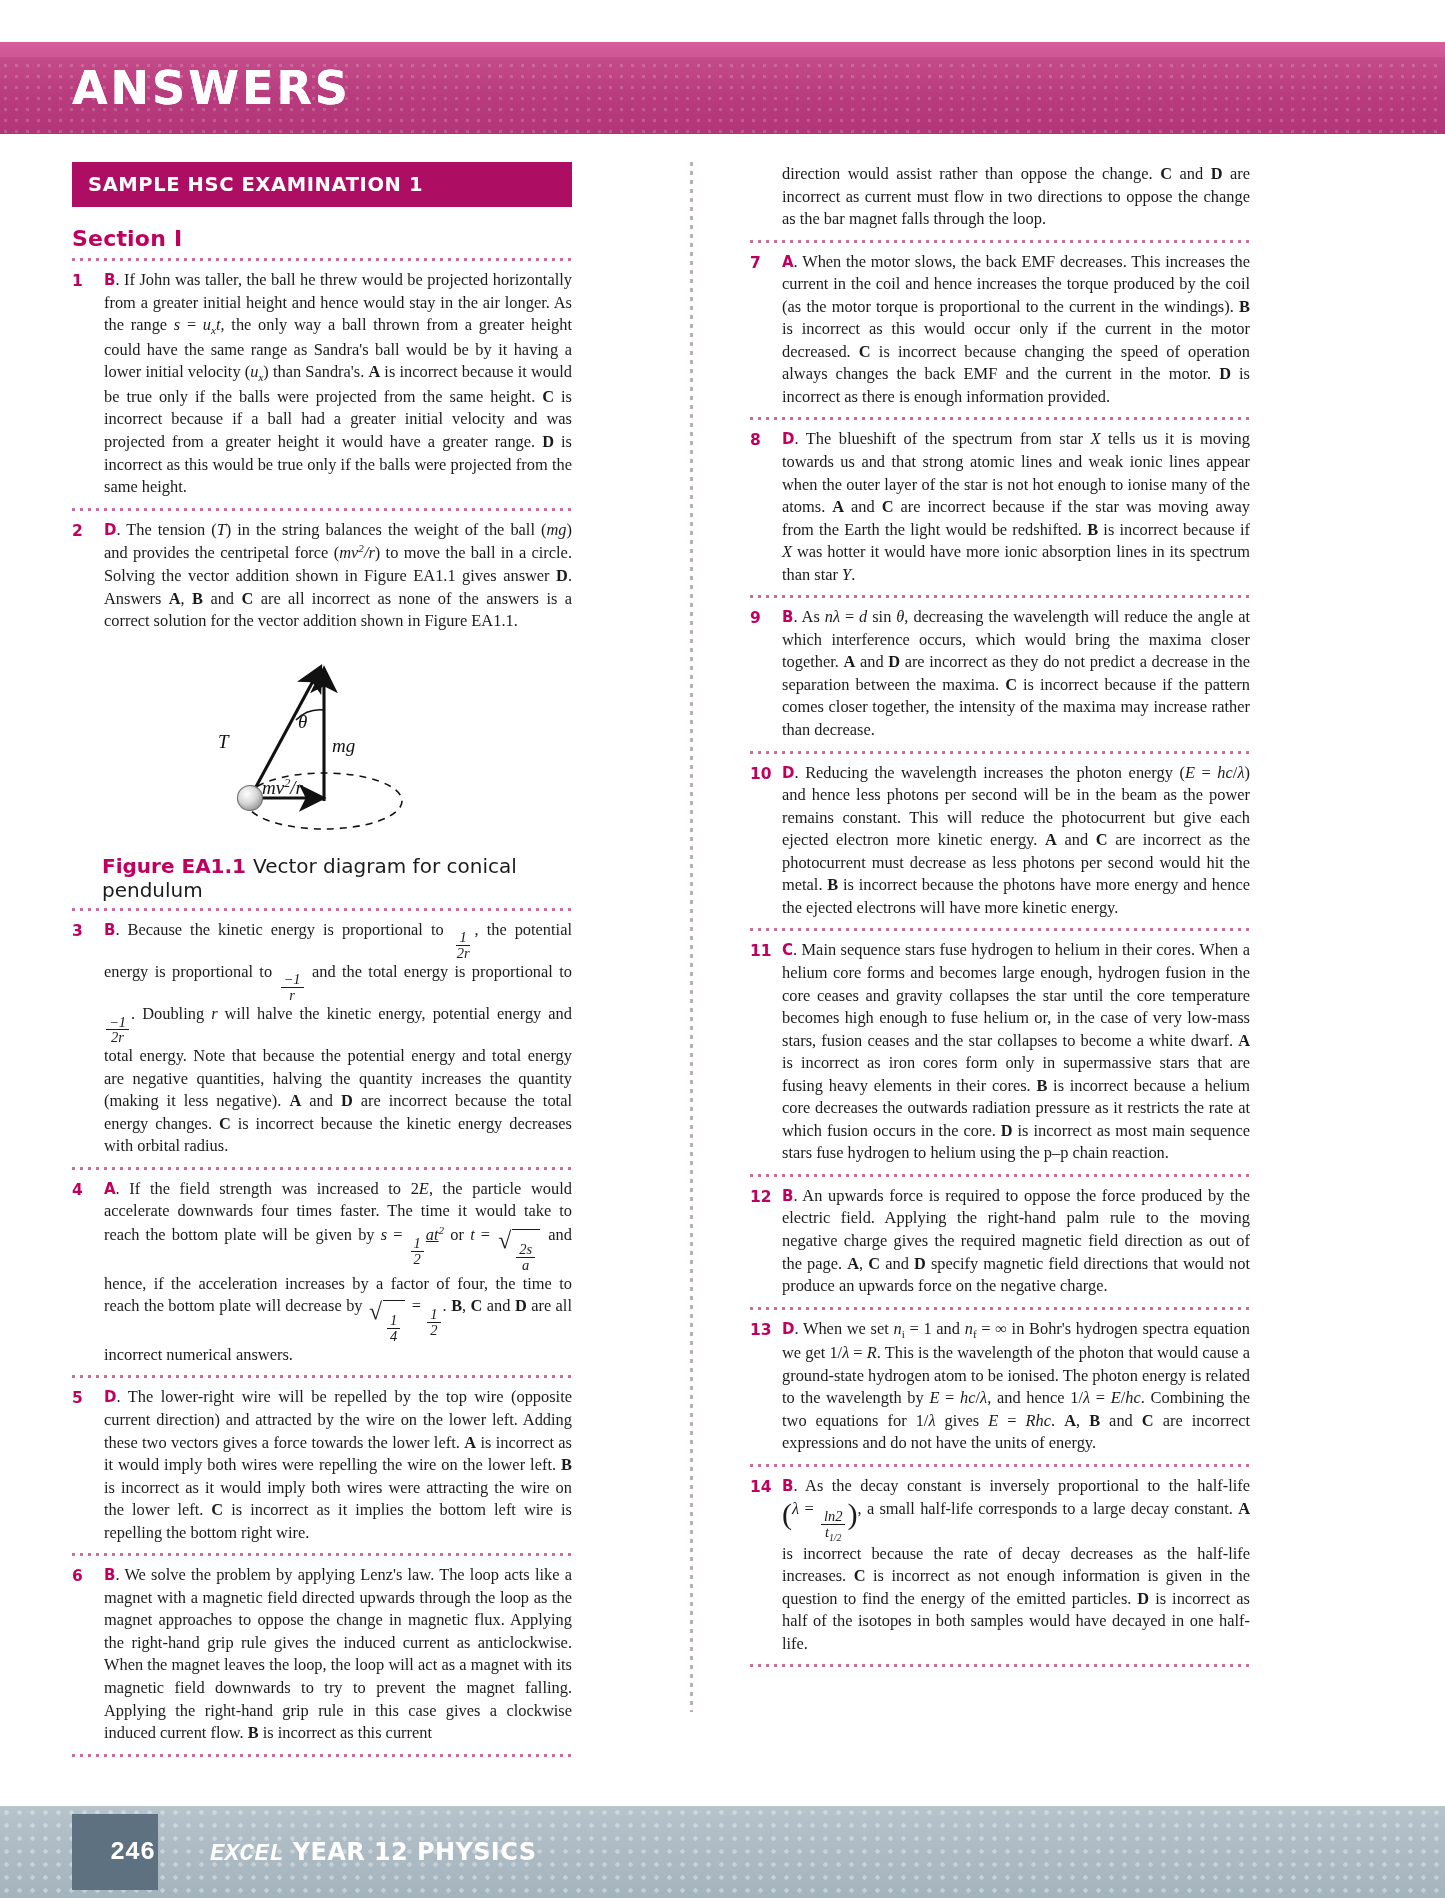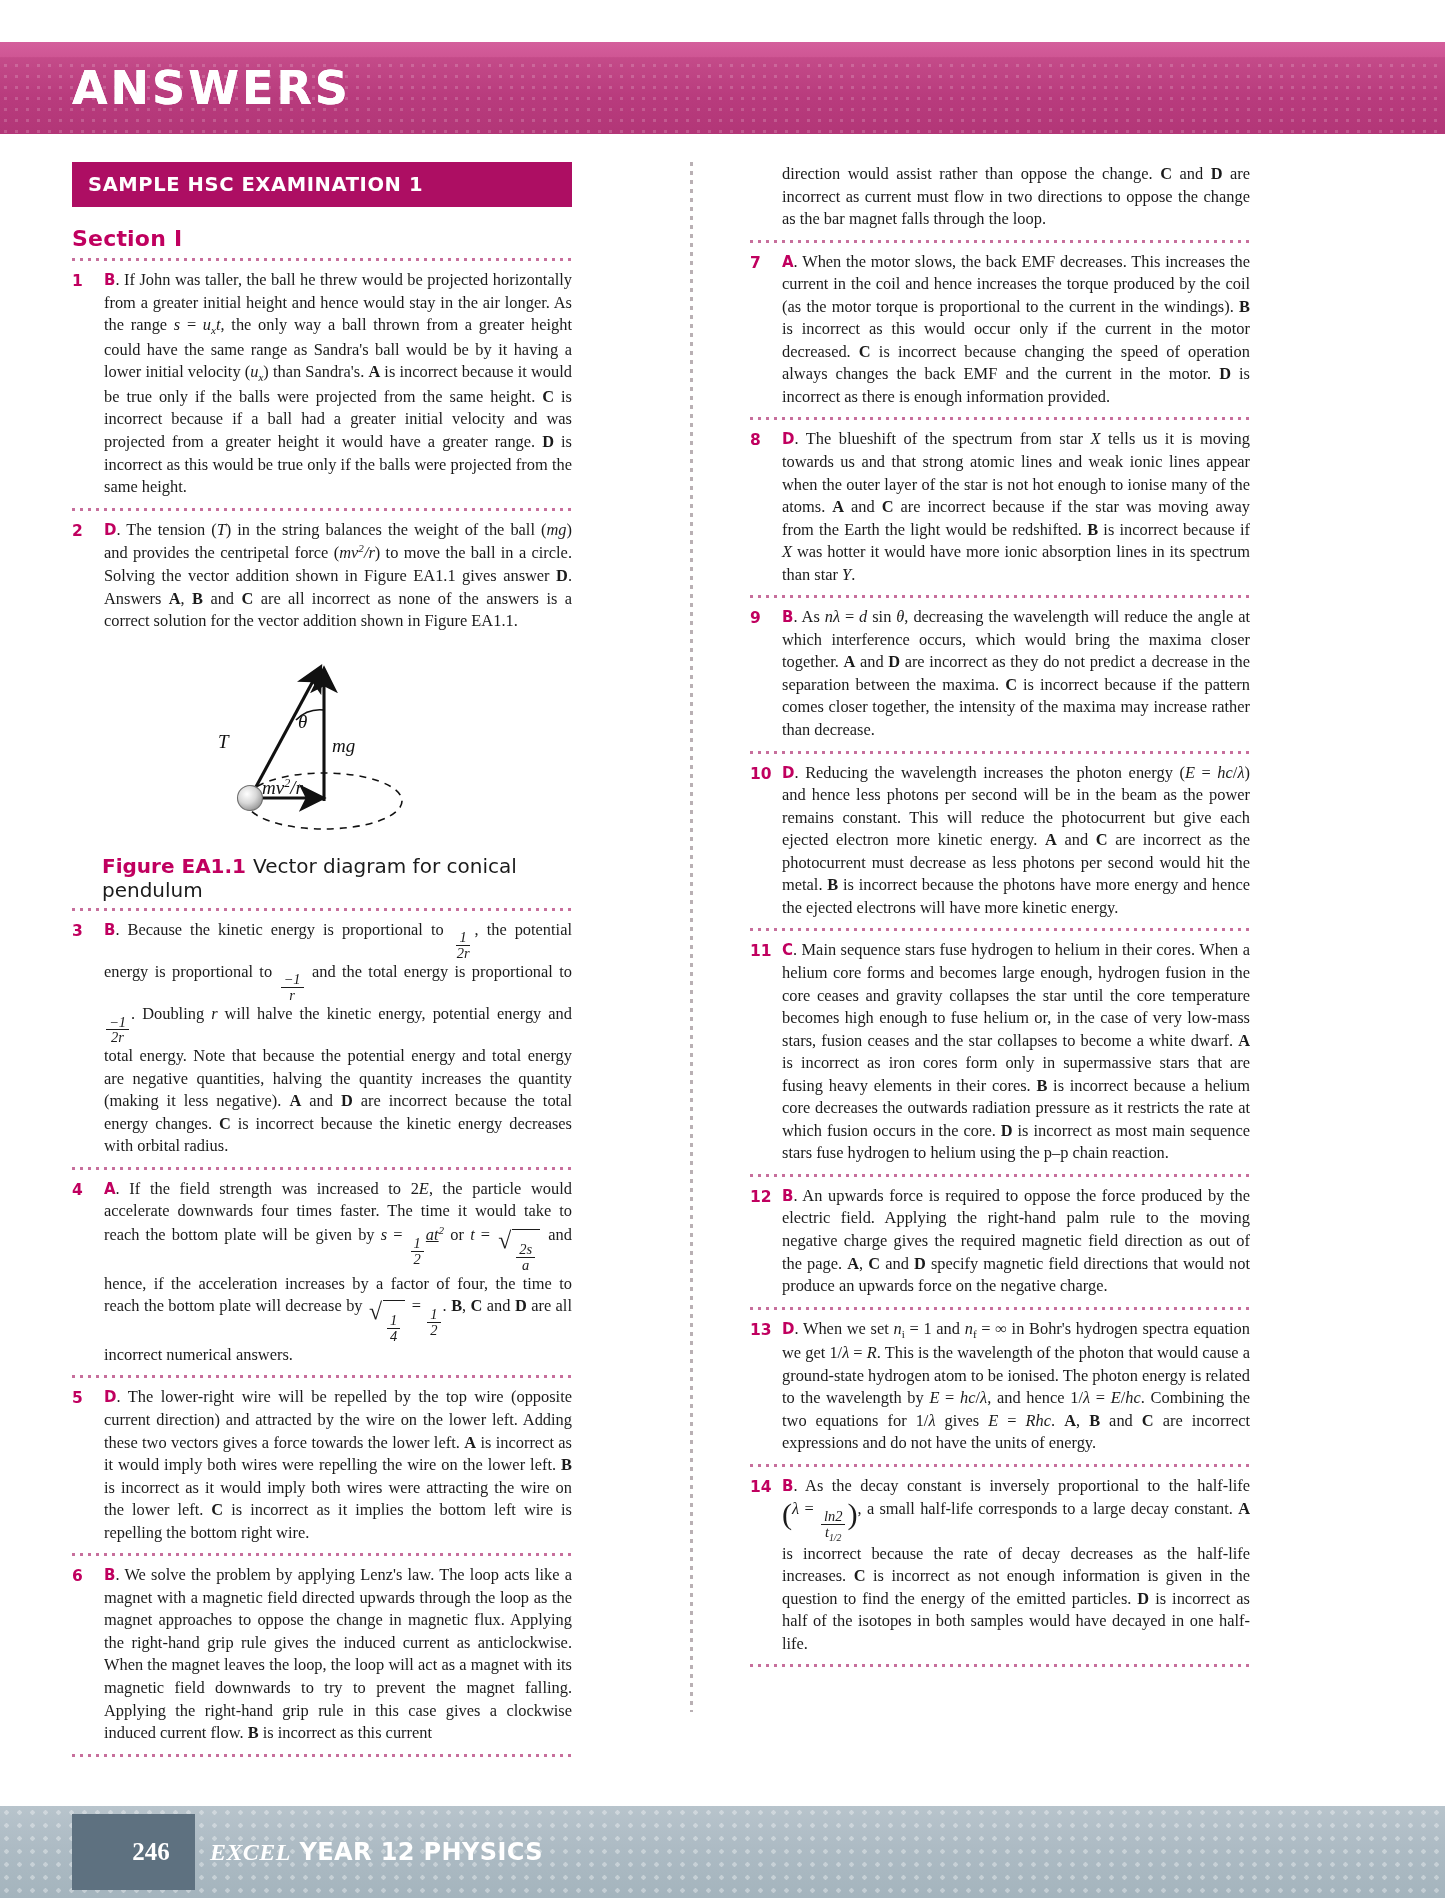--- a/index.html
+++ b/index.html
@@ -117,30 +117,30 @@
     position:absolute; left:0; top:1806px; width:1445px; height:92px;
     background: linear-gradient(180deg,#b8c4cc 0%, #adbbc4 45%, #a4b4bd 100%);
     overflow:hidden;
   }
   .footer-dots {
     position:absolute; left:0; top:0; width:1445px; height:92px;
     background-image: radial-gradient(circle, rgba(255,255,255,0.34) 2px, transparent 2.4px);
     background-size: 13px 13px;
   }
   .footer-pagebox {
-    position:absolute; left:72px; top:8px; width:123px; height:76px;
+    position:absolute; left:72px; top:8px; width:86px; height:76px;
     background:#5e7180; display:flex; align-items:center; justify-content:center;
-    color:#fff; font-family:Liberation Serif, serif; font-size:25px; font-weight:bold;padding-left:35px;
+    color:#fff; font-family:Liberation Mono, monospace; font-size:25px; font-weight:bold;padding-left:35px;
   }
   .footer-text {
     position:absolute; left:210px; top:50%; transform:translateY(-50%);
     color:#ffffff; font-family:"DejaVu Sans", sans-serif;
     font-size:24px; font-weight:bold; letter-spacing:0.4px;
   }
-  .footer-text .excel { font-family:Liberation Serif, serif; font-style:italic; font-weight:bold;text-align:center; }
+  .footer-text .excel { font-family:Liberation Mono, monospace; font-style:italic; font-weight:bold;text-align:center; }
 </style>
 </head>
 <body>
 
 <div class="header-banner">
   <div class="header-dots"></div>
   <div class="header-title">ANSWERS</div>
 </div>
 
 <div class="page-body">

